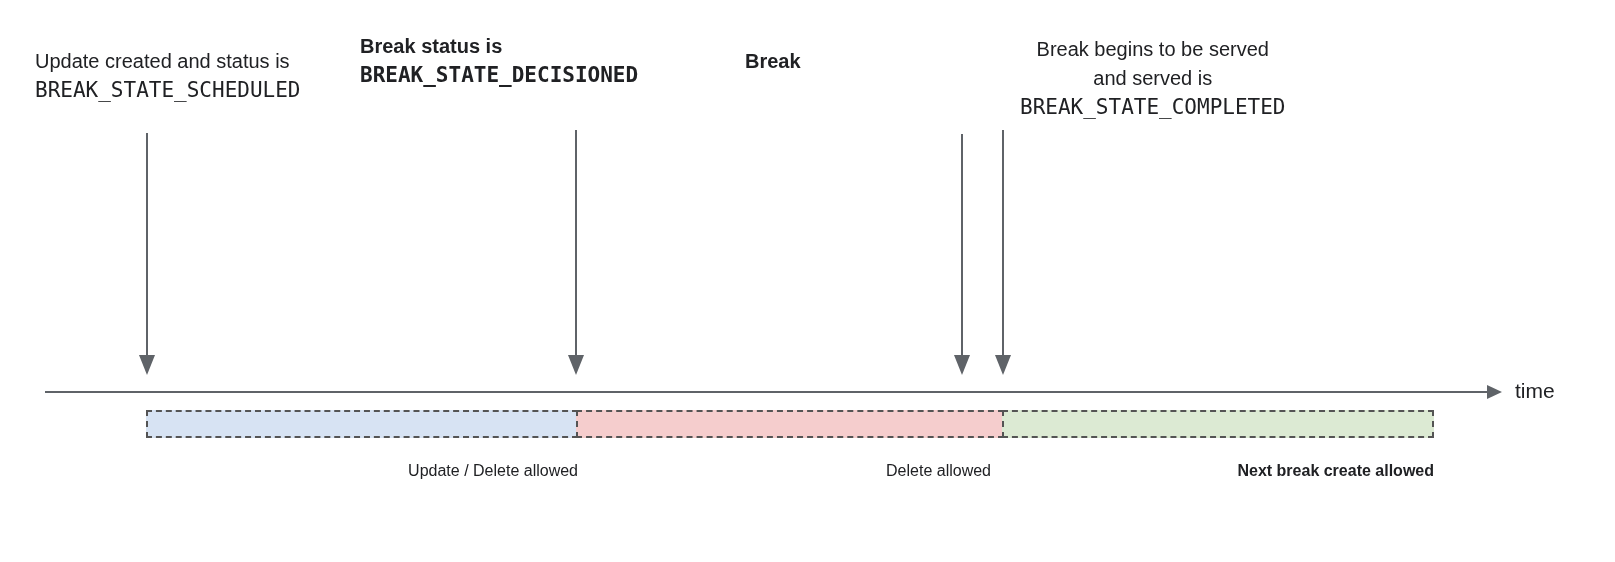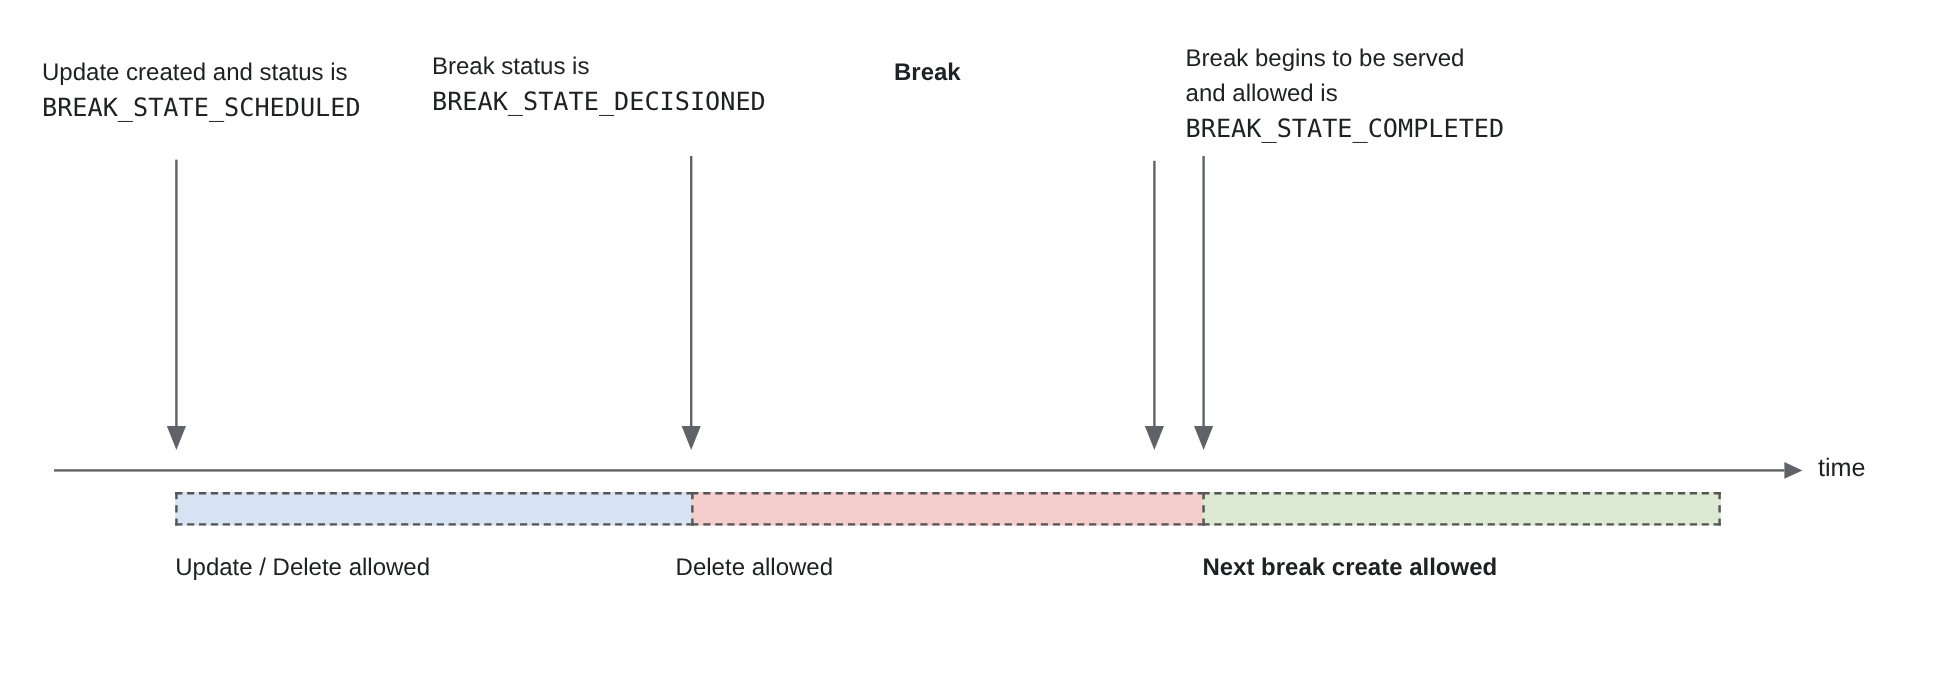--- a/index.html
+++ b/index.html
@@ -22,23 +22,23 @@
     position: absolute;
     font-size: 20px;
     line-height: 29px;
     white-space: nowrap;
   }
   .annotation .mono {
     font-family: "DejaVu Sans Mono", "Liberation Mono", monospace;
     font-size: 21px;
   }
   .ann1 { left: 35px;  top: 47px; }
-  .ann2 { left: 360px; top: 42px; }
+  .ann2 { left: 360px; top: 32px; font-weight: bold; }
   .ann3 { left: 745px; top: 47px; font-weight: bold; }
-  .ann4 { left: 988px; top: 35px; }
+  .ann4 { left: 1020px; top: 35px; text-align: center; }
 
   
   .v-arrow { position: absolute; width: 16px; }
   .v-arrow .stem {
     position: absolute;
     left: 7px; top: 0; bottom: 18px;
     width: 2px;
     background: var(--line, #5f6368);
   }
   .v-arrow .head {
@@ -86,22 +86,22 @@
     border: 2px dashed var(--dash_border, #545454);
   }
   .seg1 { left: 146px;  width: 432px; }
   .seg2 { left: 576px;  width: 428px; }
   .seg3 { left: 1002px; width: 432px; }
 
   
   .segment-label {
     position: absolute;
     top: 462px;
-    font-size: 20px;
-    text-align: left;
+    font-size: 16px;
+    text-align: right;
     white-space: nowrap;
   }
   .lbl1 { left: 146px;  width: 432px; }
   .lbl2 { left: 563px;  width: 428px; }
   .lbl3 { left: 1002px; width: 432px; font-weight: bold; }
 </style>
 </head>
 <body>
 
 <div class="canvas">
@@ -115,21 +115,21 @@
     <div>Break status is</div>
     <div class="mono">BREAK_STATE_DECISIONED</div>
   </div>
 
   <div class="annotation ann3">
     <div>Break</div>
   </div>
 
   <div class="annotation ann4">
     <div>Break begins to be served</div>
-    <div>and allowed is</div>
+    <div>and served is</div>
     <div class="mono">BREAK_STATE_COMPLETED</div>
   </div>
 
   <div class="v-arrow a1">
     <div class="stem"></div>
     <div class="head"></div>
   </div>
   <div class="v-arrow a2">
     <div class="stem"></div>
     <div class="head"></div>

